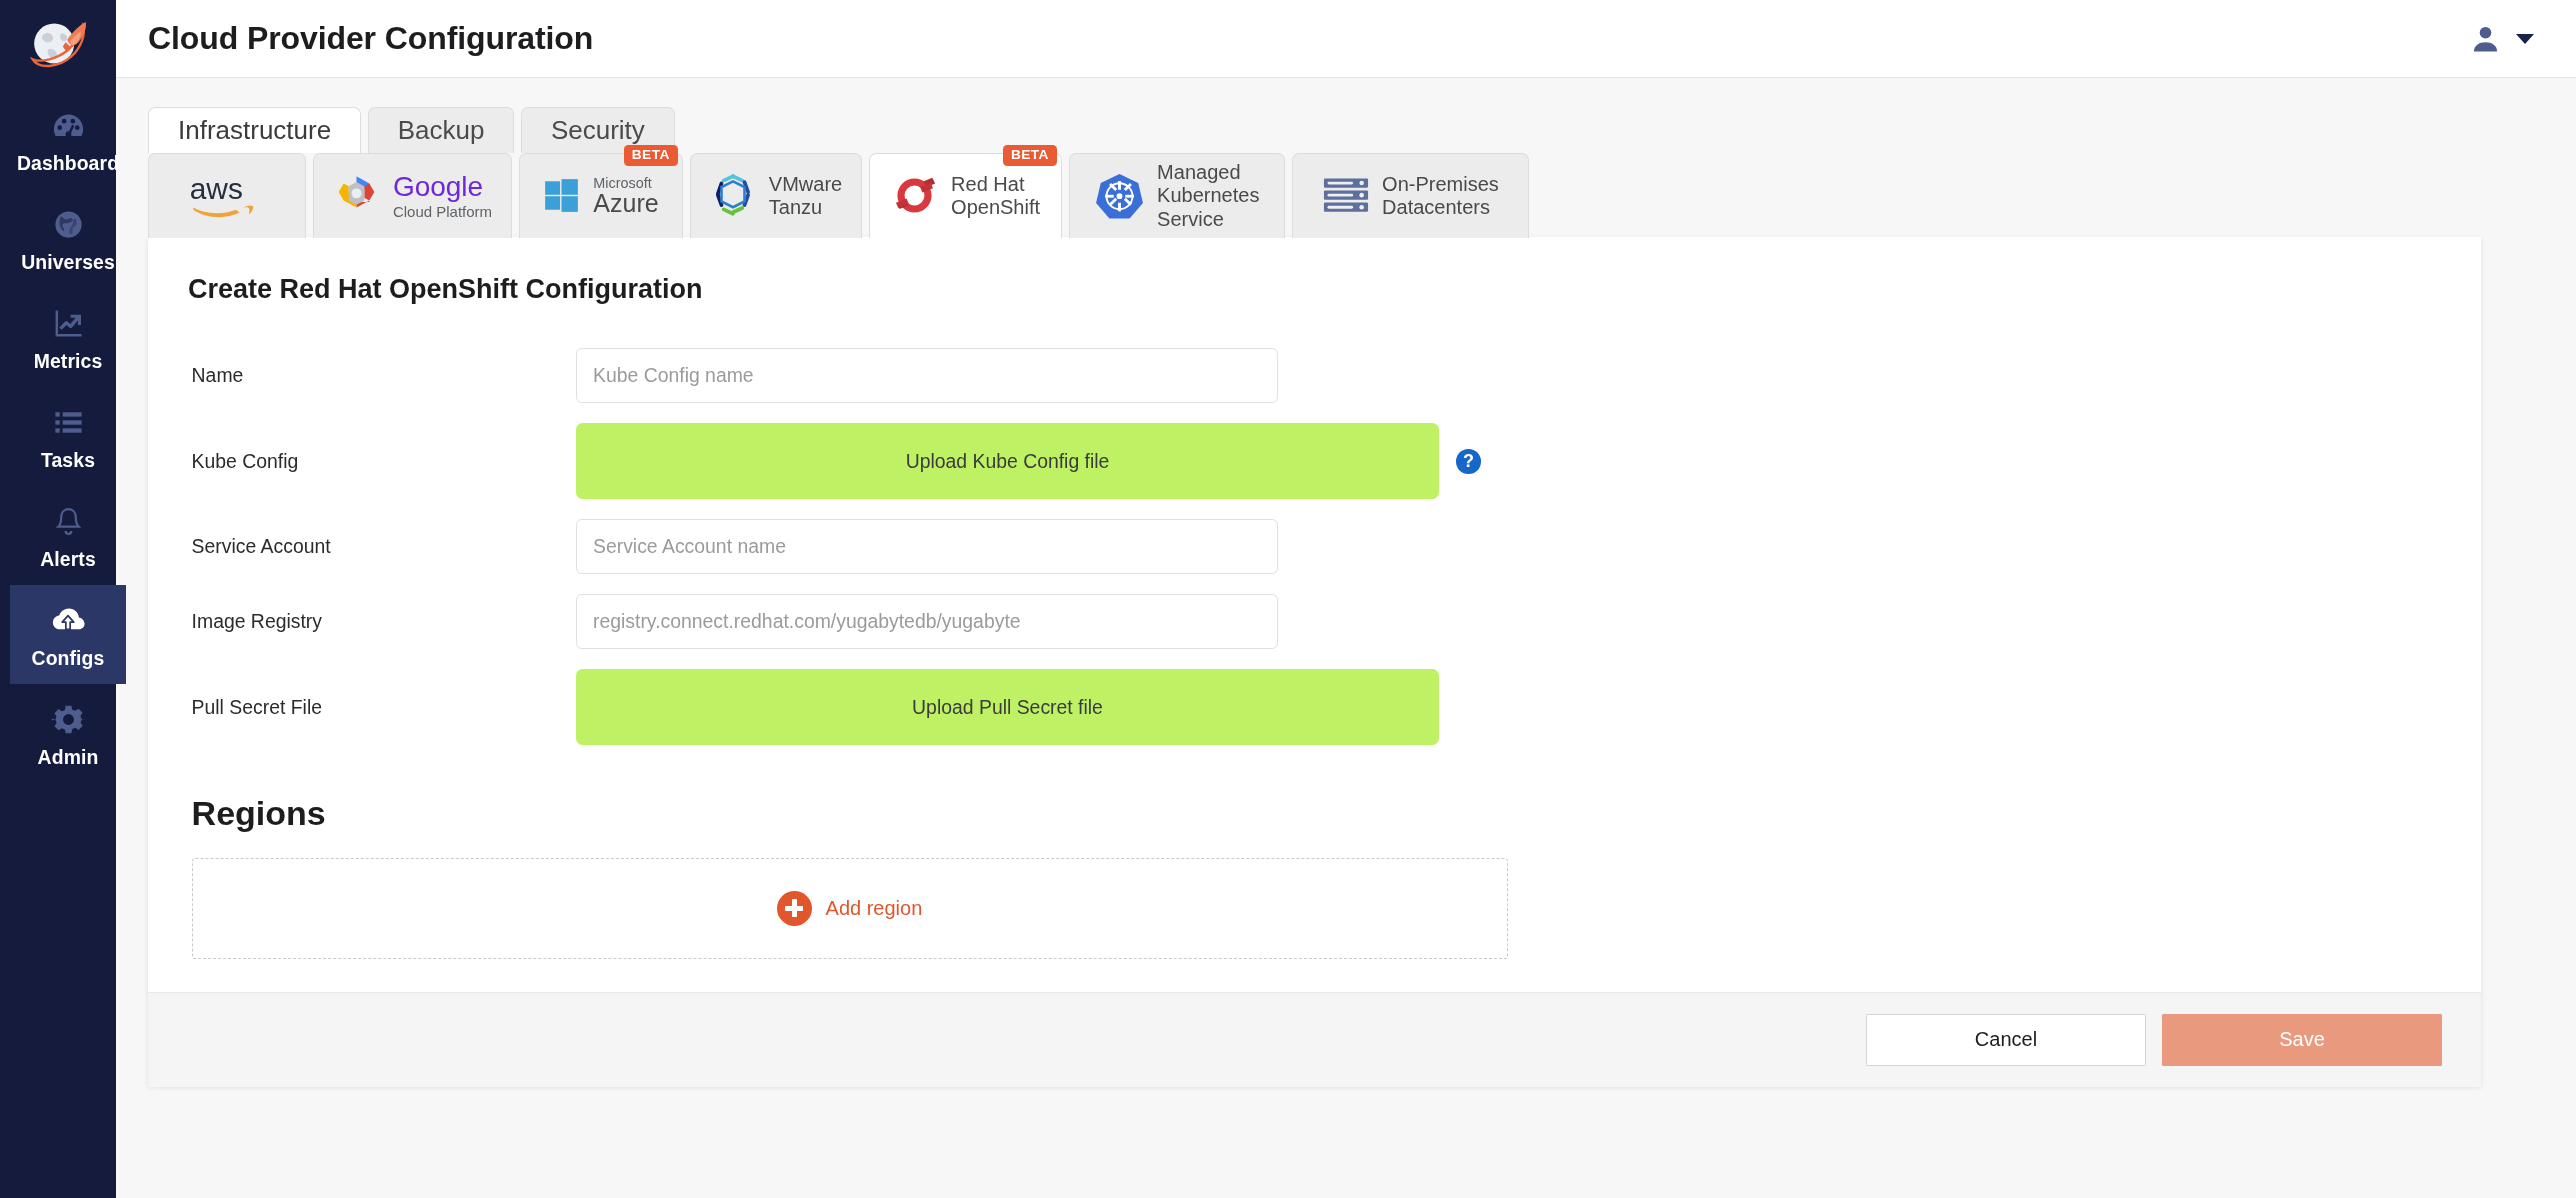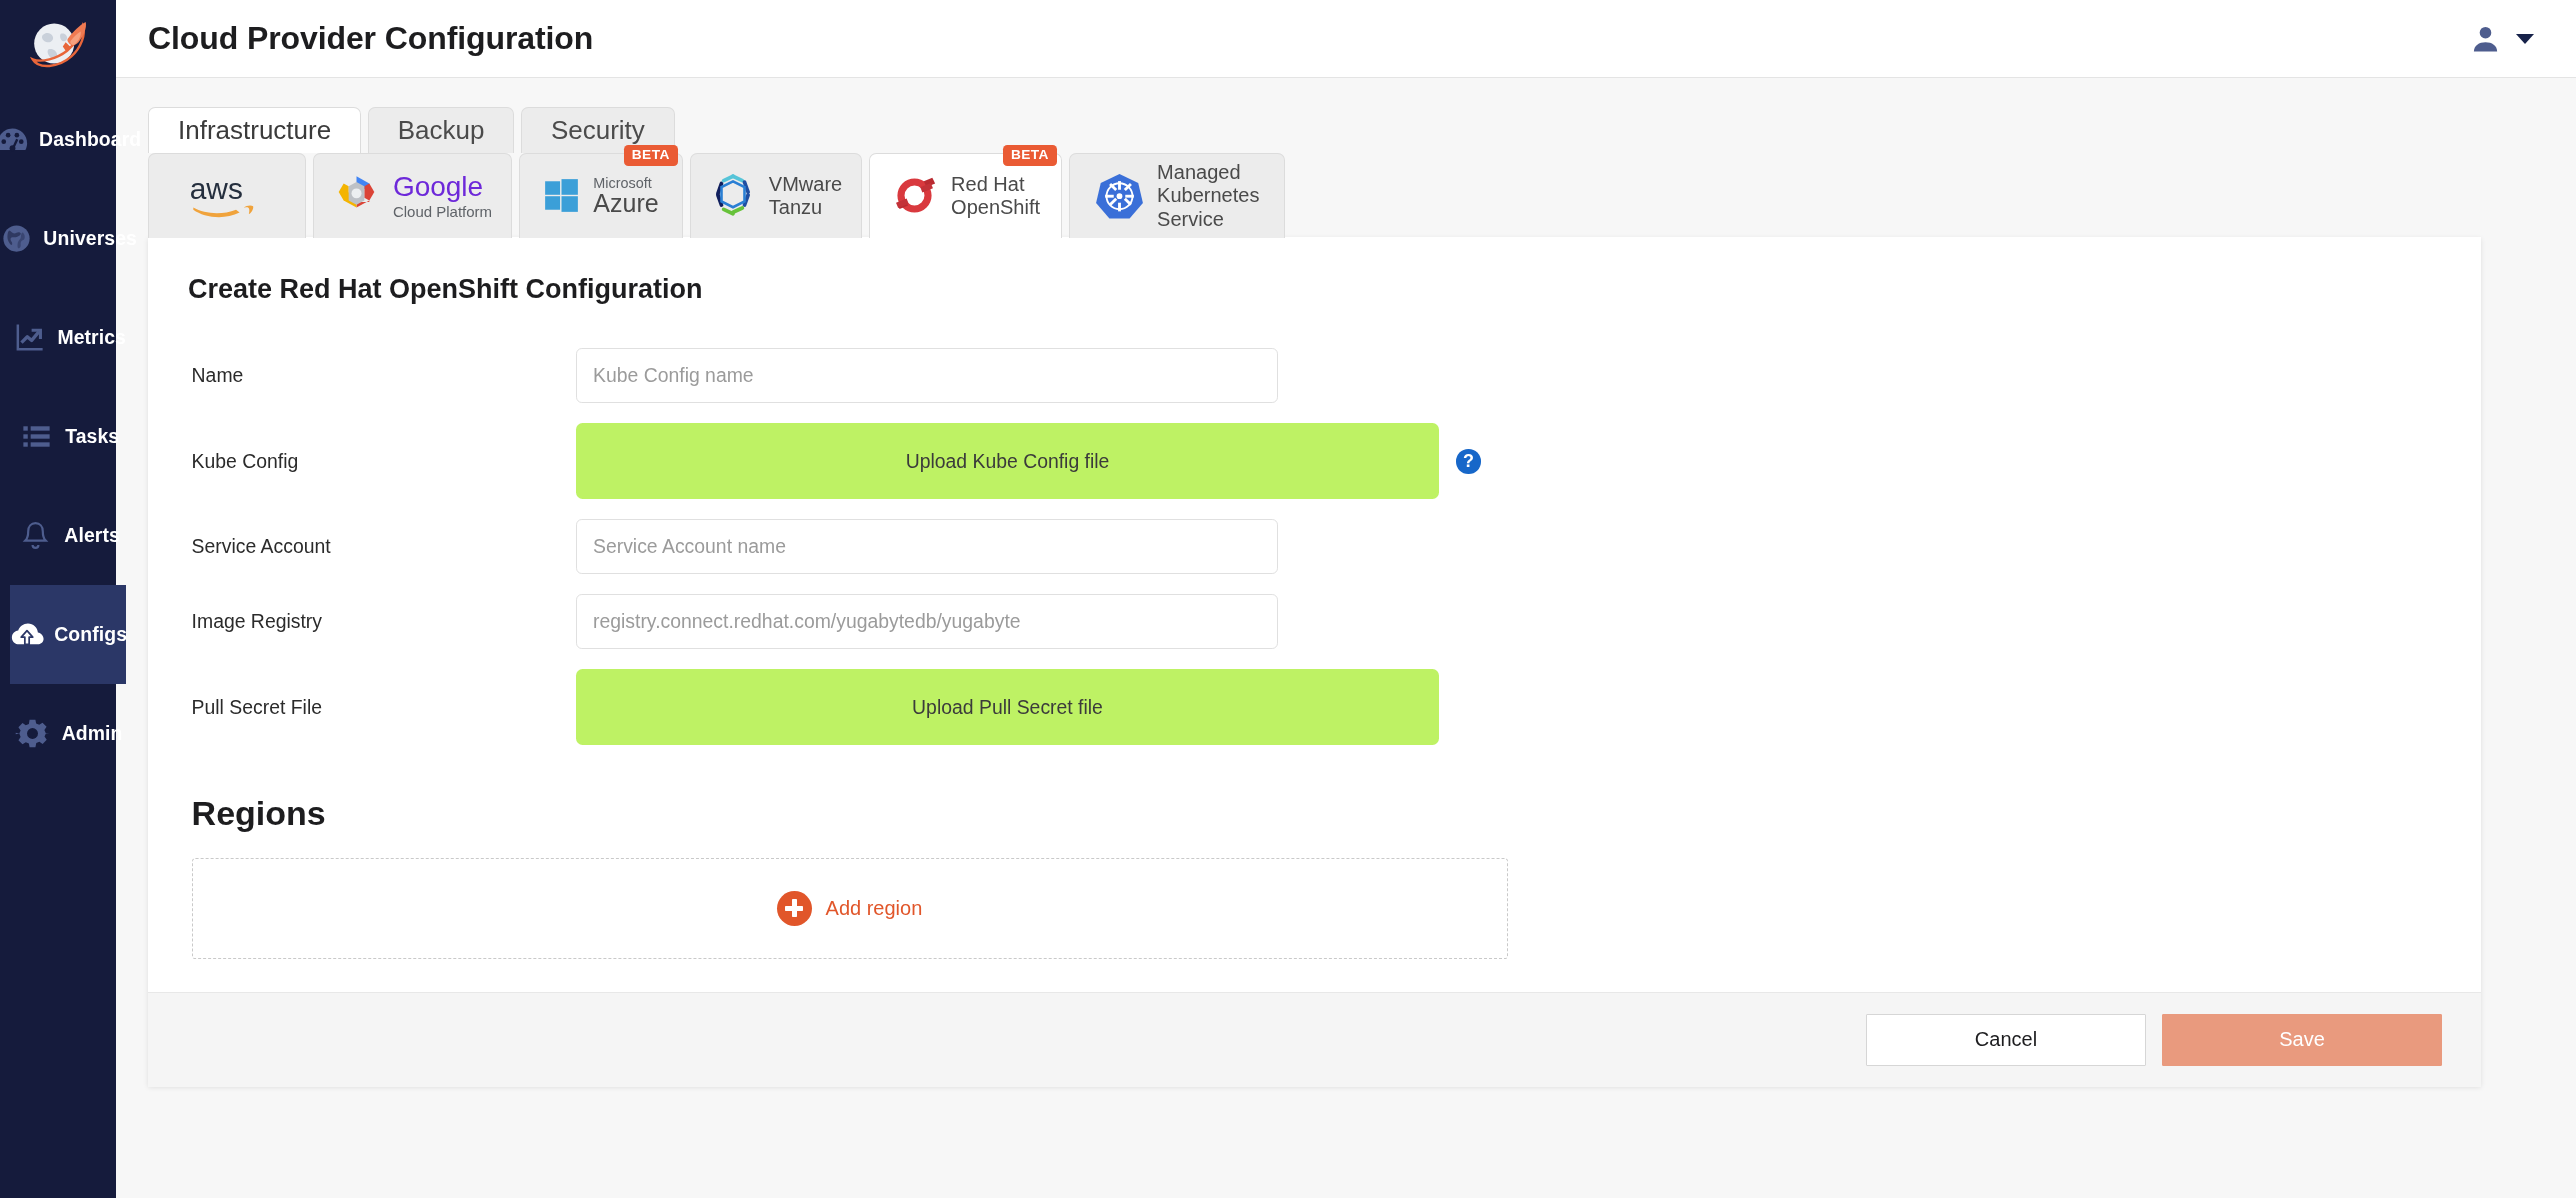--- a/index.html
+++ b/index.html
@@ -17,21 +17,21 @@
     background: #151b3c;
     display: flex; flex-direction: column; align-items: center;
     position: relative; z-index: 5;
   }
   .logo-wrap {
     height: 90px; width: 100%;
     display: flex; align-items: center; justify-content: center;
   }
   .nav-item {
     width: 100%; height: 99px;
-    display: flex; flex-direction: row;
+    display: flex; flex-direction: column;
     align-items: center; justify-content: center;
     gap: 9.3px; cursor: pointer; margin-left: 20px;
   }
   .nav-item.active { background: #2b3767; }
   .nav-icon { width: 39px; height: 39px; display: flex; align-items: center; justify-content: center; }
   .nav-icon svg { display: block; }
   .nav-label {
     color: #ffffff; font-size: 19.4px; font-weight: 700;
     letter-spacing: 0.1px; line-height: 1;
   }
@@ -431,20 +431,37 @@
                 <path d="M28 37l2.8 2.8-8.5 8.5-2.8-2.8z"></path>
               </g>
               <circle cx="34" cy="35" r="18" fill="none" stroke="#ffffff" stroke-width="2.6"></circle>
             </svg>
           </span>
           <span class="provider-label">Managed
 Kubernetes
 Service</span>
         </div>
 
+        <div class="provider-tab" style="min-width:237px">
+          <span>
+            <svg width="46" height="37" viewBox="0 0 64 52">
+              <rect x="1" y="2" width="62" height="13" rx="1.5" fill="#5f6f9c"></rect>
+              <rect x="1" y="19" width="62" height="13" rx="1.5" fill="#5f6f9c"></rect>
+              <rect x="1" y="36" width="62" height="13" rx="1.5" fill="#5f6f9c"></rect>
+              <rect x="6" y="6.5" width="36" height="4" rx="2" fill="#eceff4"></rect>
+              <rect x="6" y="23.5" width="36" height="4" rx="2" fill="#eceff4"></rect>
+              <rect x="6" y="40.5" width="36" height="4" rx="2" fill="#eceff4"></rect>
+              <circle cx="54" cy="8.5" r="3.2" fill="#eceff4"></circle>
+              <circle cx="54" cy="25.5" r="3.2" fill="#eceff4"></circle>
+              <circle cx="54" cy="42.5" r="3.2" fill="#eceff4"></circle>
+            </svg>
+          </span>
+          <span class="provider-label">On-Premises
+Datacenters</span>
+        </div>
       </div>
 
       <section class="panel-outer">
         <div class="panel-body">
           <h2 class="panel-heading">Create Red Hat OpenShift Configuration</h2>
 
           <div class="form-row">
             <label class="form-label">Name</label>
             <input class="input-ctl" type="text" placeholder="Kube Config name" style="">
           </div>

